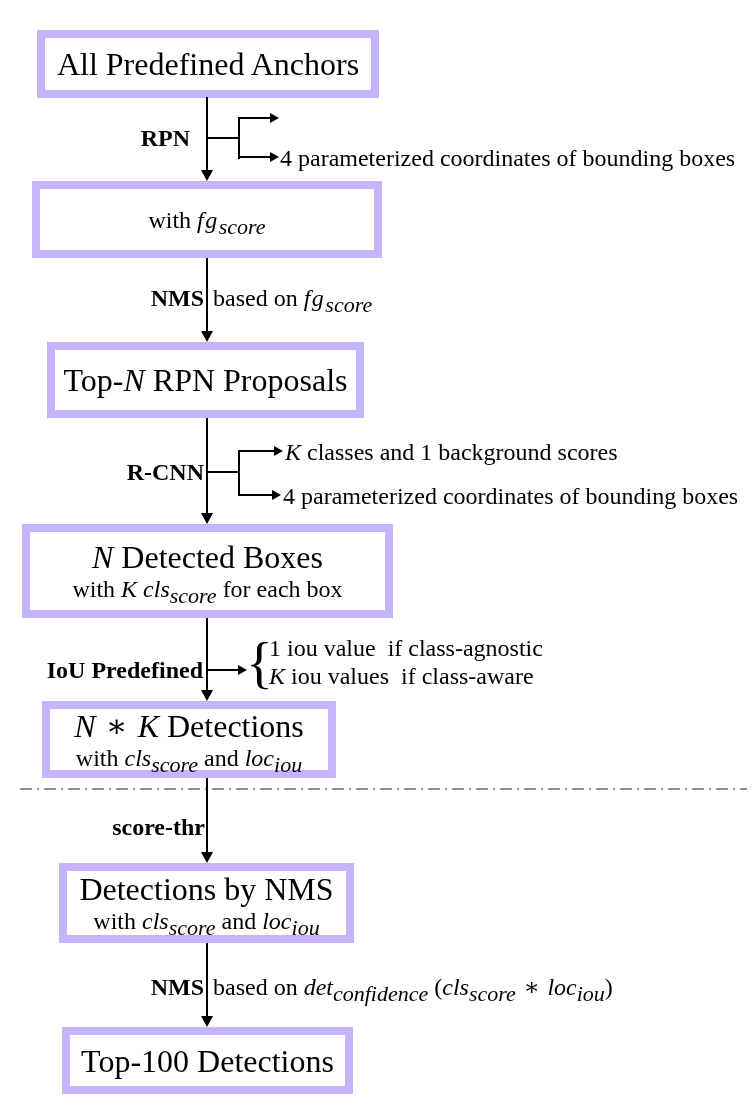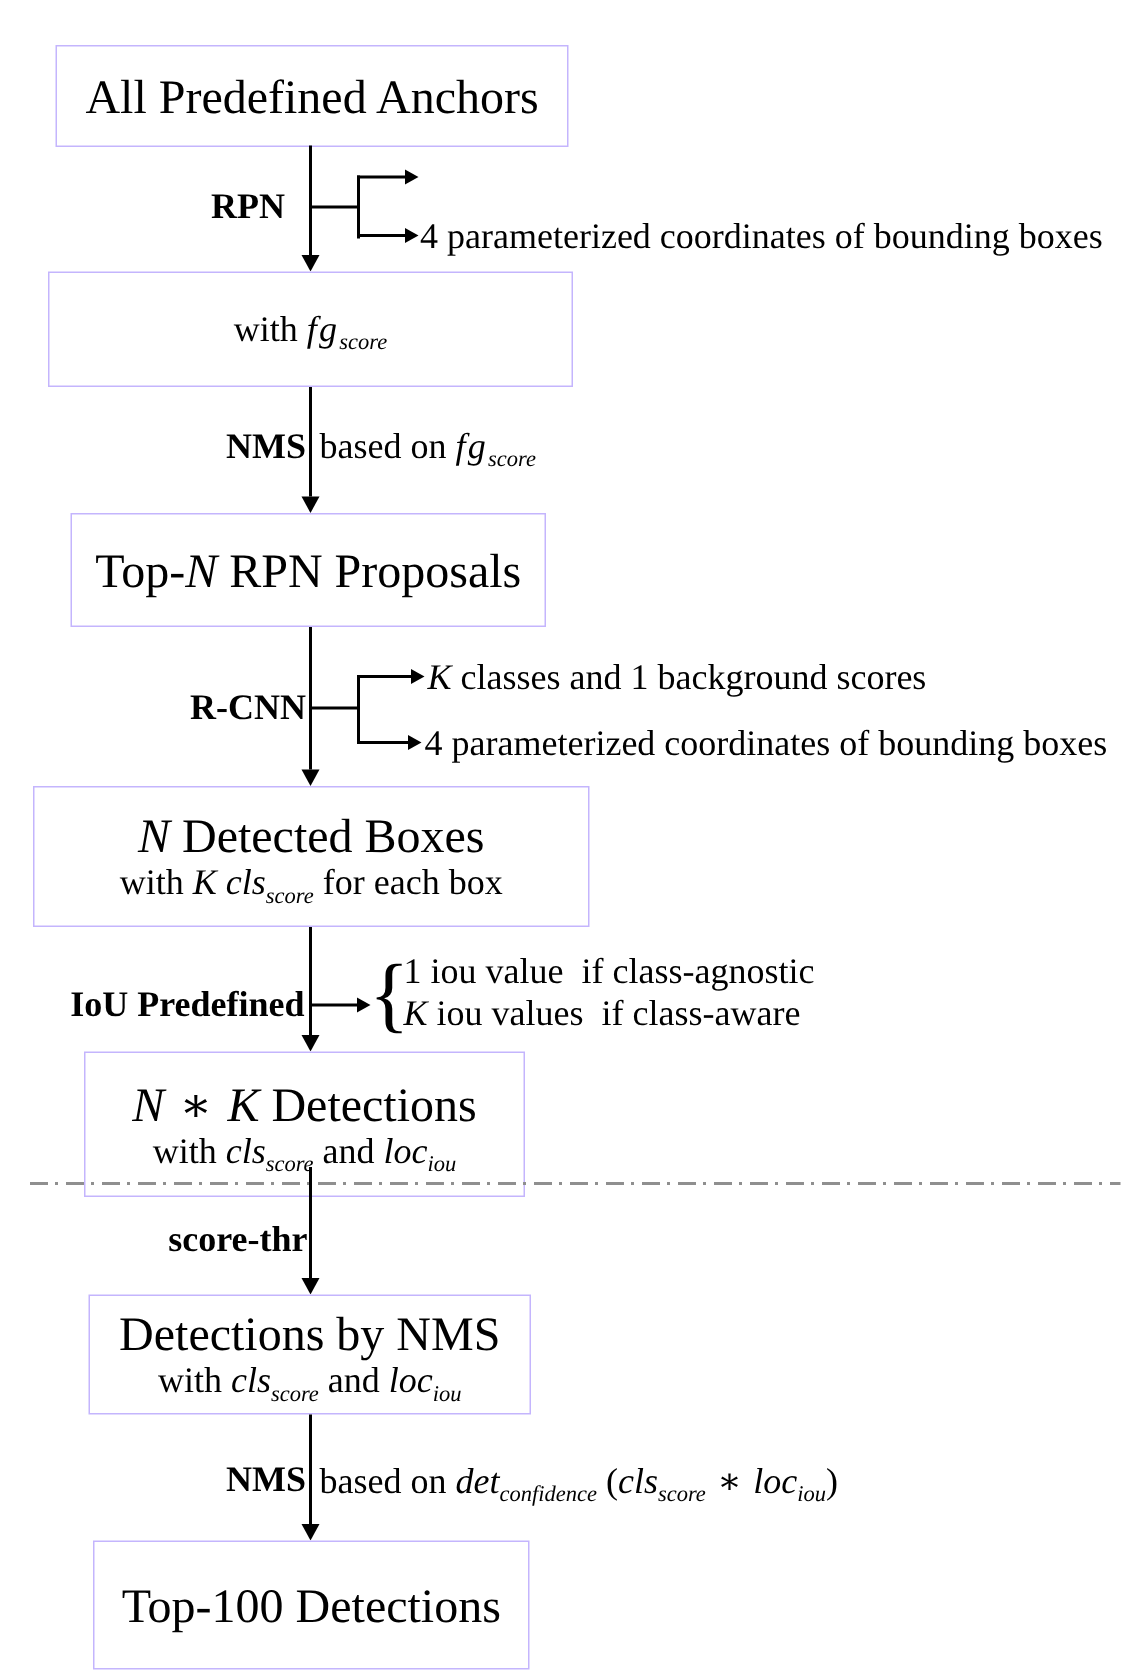--- a/index.html
+++ b/index.html
@@ -1,28 +1,28 @@
 <!DOCTYPE html>
 <html><head>
 <meta charset="utf-8">
 <style>
   html,body{margin:0;padding:0;background:#ffffff;}
   .stage{
     position:relative;width:755px;height:1117px;background:#ffffff;
     font-family:"Liberation Serif","DejaVu Serif",serif;color:#000;overflow:hidden;
   }
   .box{
-    position:absolute;border:1px solid #c4b5fd;box-sizing:border-box;background:#fff;
+    position:absolute;border:8px solid #c4b5fd;box-sizing:border-box;background:#fff;
     display:flex;flex-direction:column;align-items:center;justify-content:center;
   }
   .t{font-size:32px;line-height:36px;text-align:center;white-space:pre;}
   .s{font-size:24px;line-height:28px;text-align:center;white-space:pre;}
   .m{font-style:italic;}
   .fg{letter-spacing:1.5px;}
-  sub{font-size:15px;line-height:0;}
+  sub{font-size:22px;line-height:0;}
   .lab{position:absolute;font-weight:bold;font-size:24px;line-height:28px;white-space:pre;text-align:right;}
   .txt{position:absolute;font-size:24px;line-height:28px;white-space:pre;}
   .vline,.hline{position:absolute;background:#000;}
   .arrd{position:absolute;width:0;height:0;border-left:6px solid transparent;border-right:6px solid transparent;border-top:11px solid #000;}
   .arrr{position:absolute;width:0;height:0;border-top:5px solid transparent;border-bottom:5px solid transparent;border-left:9px solid #000;}
   .brace{position:absolute;font-size:56px;line-height:52px;font-weight:400;}
   .divider{
     position:absolute;height:2px;
     background:repeating-linear-gradient(90deg,#8f8f8f 0 12px,transparent 12px 17px,#8f8f8f 17px 19px,transparent 19px 24px);
   }
@@ -80,38 +80,38 @@
 
   <div class="vline" style="left:206px;top:618px;width:2px;height:72px"></div>
   <div class="arrd" style="left:201px;top:690px"></div>
   <div class="lab" style="right:552px;top:656px">IoU Predefined</div>
   <div class="hline" style="left:207px;top:669px;width:31px;height:2px"></div>
   <div class="arrr" style="left:238px;top:665px"></div>
   <div class="brace" style="left:246px;top:637px">{</div>
   <div class="txt" style="left:269px;top:635px;line-height:26px">1 iou value  if class-agnostic</div>
   <div class="txt" style="left:269px;top:663px;line-height:26px"><i class="m">K</i><span> iou values  if class-aware</span></div>
 
-  <div class="box" style="left:56px;top:701px;width:294px;height:97px">
+  <div class="box" style="left:42px;top:701px;width:294px;height:77px">
     <div class="t"><i class="m">N</i><span class="ast"> ∗ </span><i class="m">K</i><span> Detections</span></div>
     <div class="s"><span>with </span><i class="m">cls</i><sub><i class="m">score</i></sub><span> and </span><i class="m">loc</i><sub><i class="m">iou</i></sub></div>
   </div>
 
   <div class="divider" style="left:20px;top:788px;width:727px"></div>
 
   <div class="vline" style="left:206px;top:778px;width:2px;height:74px"></div>
   <div class="arrd" style="left:201px;top:852px"></div>
   <div class="lab" style="right:550px;top:813px">score-thr</div>
 
   <div class="box" style="left:59px;top:863px;width:295px;height:80px">
     <div class="t">Detections by NMS</div>
     <div class="s"><span>with </span><i class="m">cls</i><sub><i class="m">score</i></sub><span> and </span><i class="m">loc</i><sub><i class="m">iou</i></sub></div>
   </div>
 
   <div class="vline" style="left:206px;top:943px;width:2px;height:73px"></div>
   <div class="arrd" style="left:201px;top:1016px"></div>
   <div class="lab" style="right:551px;top:973px">NMS</div>
   <div class="txt" style="left:213px;top:973px"><span>based on </span><i class="m">det</i><sub><i class="m">confidence</i></sub><span> (</span><i class="m">cls</i><sub><i class="m">score</i></sub><span class="ast"> ∗ </span><i class="m">loc</i><sub><i class="m">iou</i></sub><span>)</span></div>
 
-  <div class="box" style="left:62px;top:1027px;width:291px;height:86px">
+  <div class="box" style="left:62px;top:1027px;width:291px;height:67px">
     <div class="t">Top-100 Detections</div>
   </div>
 
 </div>
 
 </body></html>

